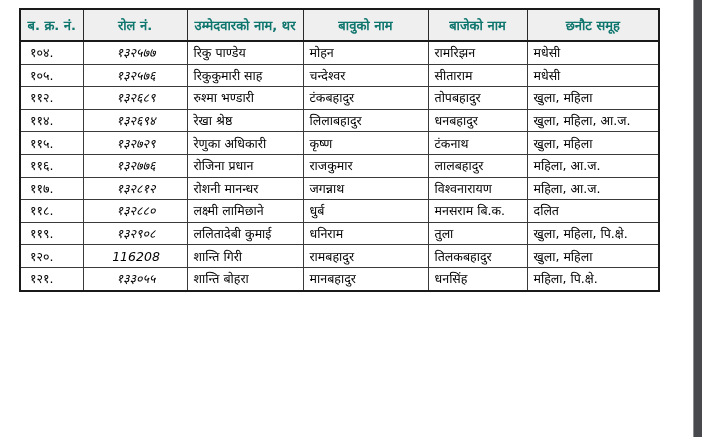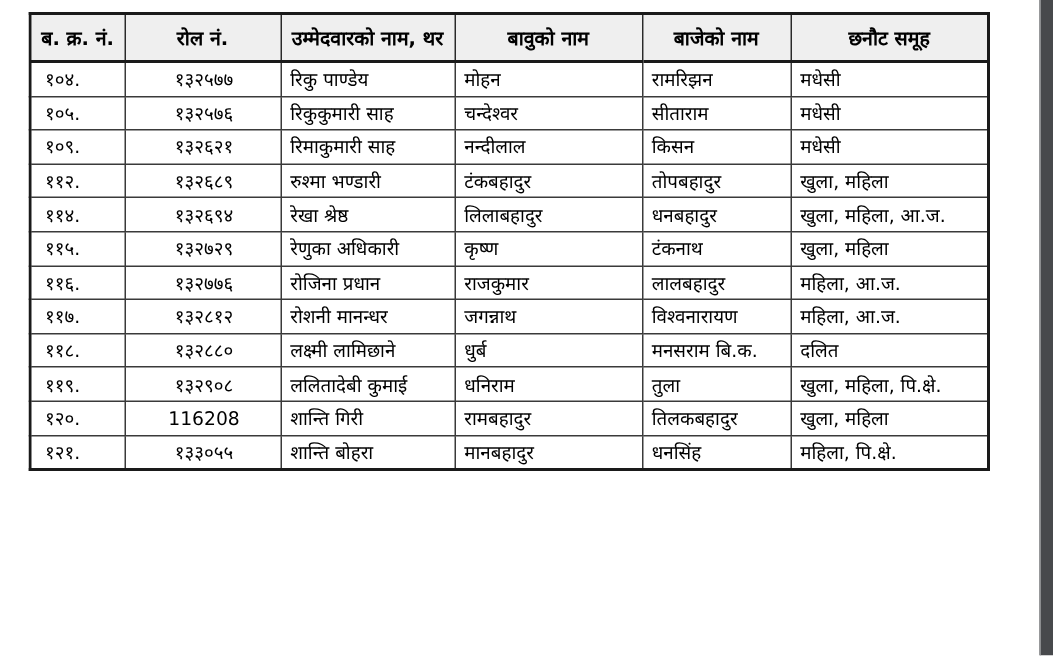--- a/index.html
+++ b/index.html
@@ -46,40 +46,40 @@
   table.cand col.c4 { width: 125px; }
   table.cand col.c5 { width: 99px; }
   table.cand col.c6 { width: 132px; }
   table.cand th {
     height: 30px;
     background: #efefef;
     border: 1px solid #2a2a2a;
     border-bottom: 2px solid #1a1a1a;
     font-size: 13px;
     font-weight: bold;
-    color: #000000;
+    color: #0f766e;
     text-align: center;
     vertical-align: middle;
     padding: 0 2px;
     overflow: hidden;
     white-space: nowrap;
   }
   table.cand td {
     height: 21.6px;
     border: 1px solid #3a3a3a;
     font-size: 12.5px;
     color: #000000;
     vertical-align: middle;
     padding: 0 4px 0 6px;
     overflow: hidden;
     white-space: nowrap;
     background: #ffffff;
   }
   table.cand td.col-serial { text-align: left; padding-left: 9px; margin-left: 36px; }
-  table.cand td.col-roll   { text-align: center; }
+  table.cand td.col-roll   { text-align: center; font-style: italic; }
   table.cand td.col-name,
   table.cand td.col-father,
   table.cand td.col-grandfather,
   table.cand td.col-group  { text-align: left; }
 </style>
 </head>
 <body>
 
 <div class="page">
 
@@ -114,28 +114,20 @@
           </tr>
           <tr>
             <td class="col-serial">१०५.</td>
             <td class="col-roll">१३२५७६</td>
             <td class="col-name">रिकुकुमारी साह</td>
             <td class="col-father">चन्देश्वर</td>
             <td class="col-grandfather">सीताराम</td>
             <td class="col-group">मधेसी</td>
           </tr>
           <tr>
-            <td class="col-serial">१०९.</td>
-            <td class="col-roll">१३२६२१</td>
-            <td class="col-name">रिमाकुमारी साह</td>
-            <td class="col-father">नन्दीलाल</td>
-            <td class="col-grandfather">किसन</td>
-            <td class="col-group">मधेसी</td>
-          </tr>
-          <tr>
             <td class="col-serial">११२.</td>
             <td class="col-roll">१३२६८९</td>
             <td class="col-name">रुश्मा भण्डारी</td>
             <td class="col-father">टंकबहादुर</td>
             <td class="col-grandfather">तोपबहादुर</td>
             <td class="col-group">खुला, महिला</td>
           </tr>
           <tr>
             <td class="col-serial">११४.</td>
             <td class="col-roll">१३२६९४</td>

